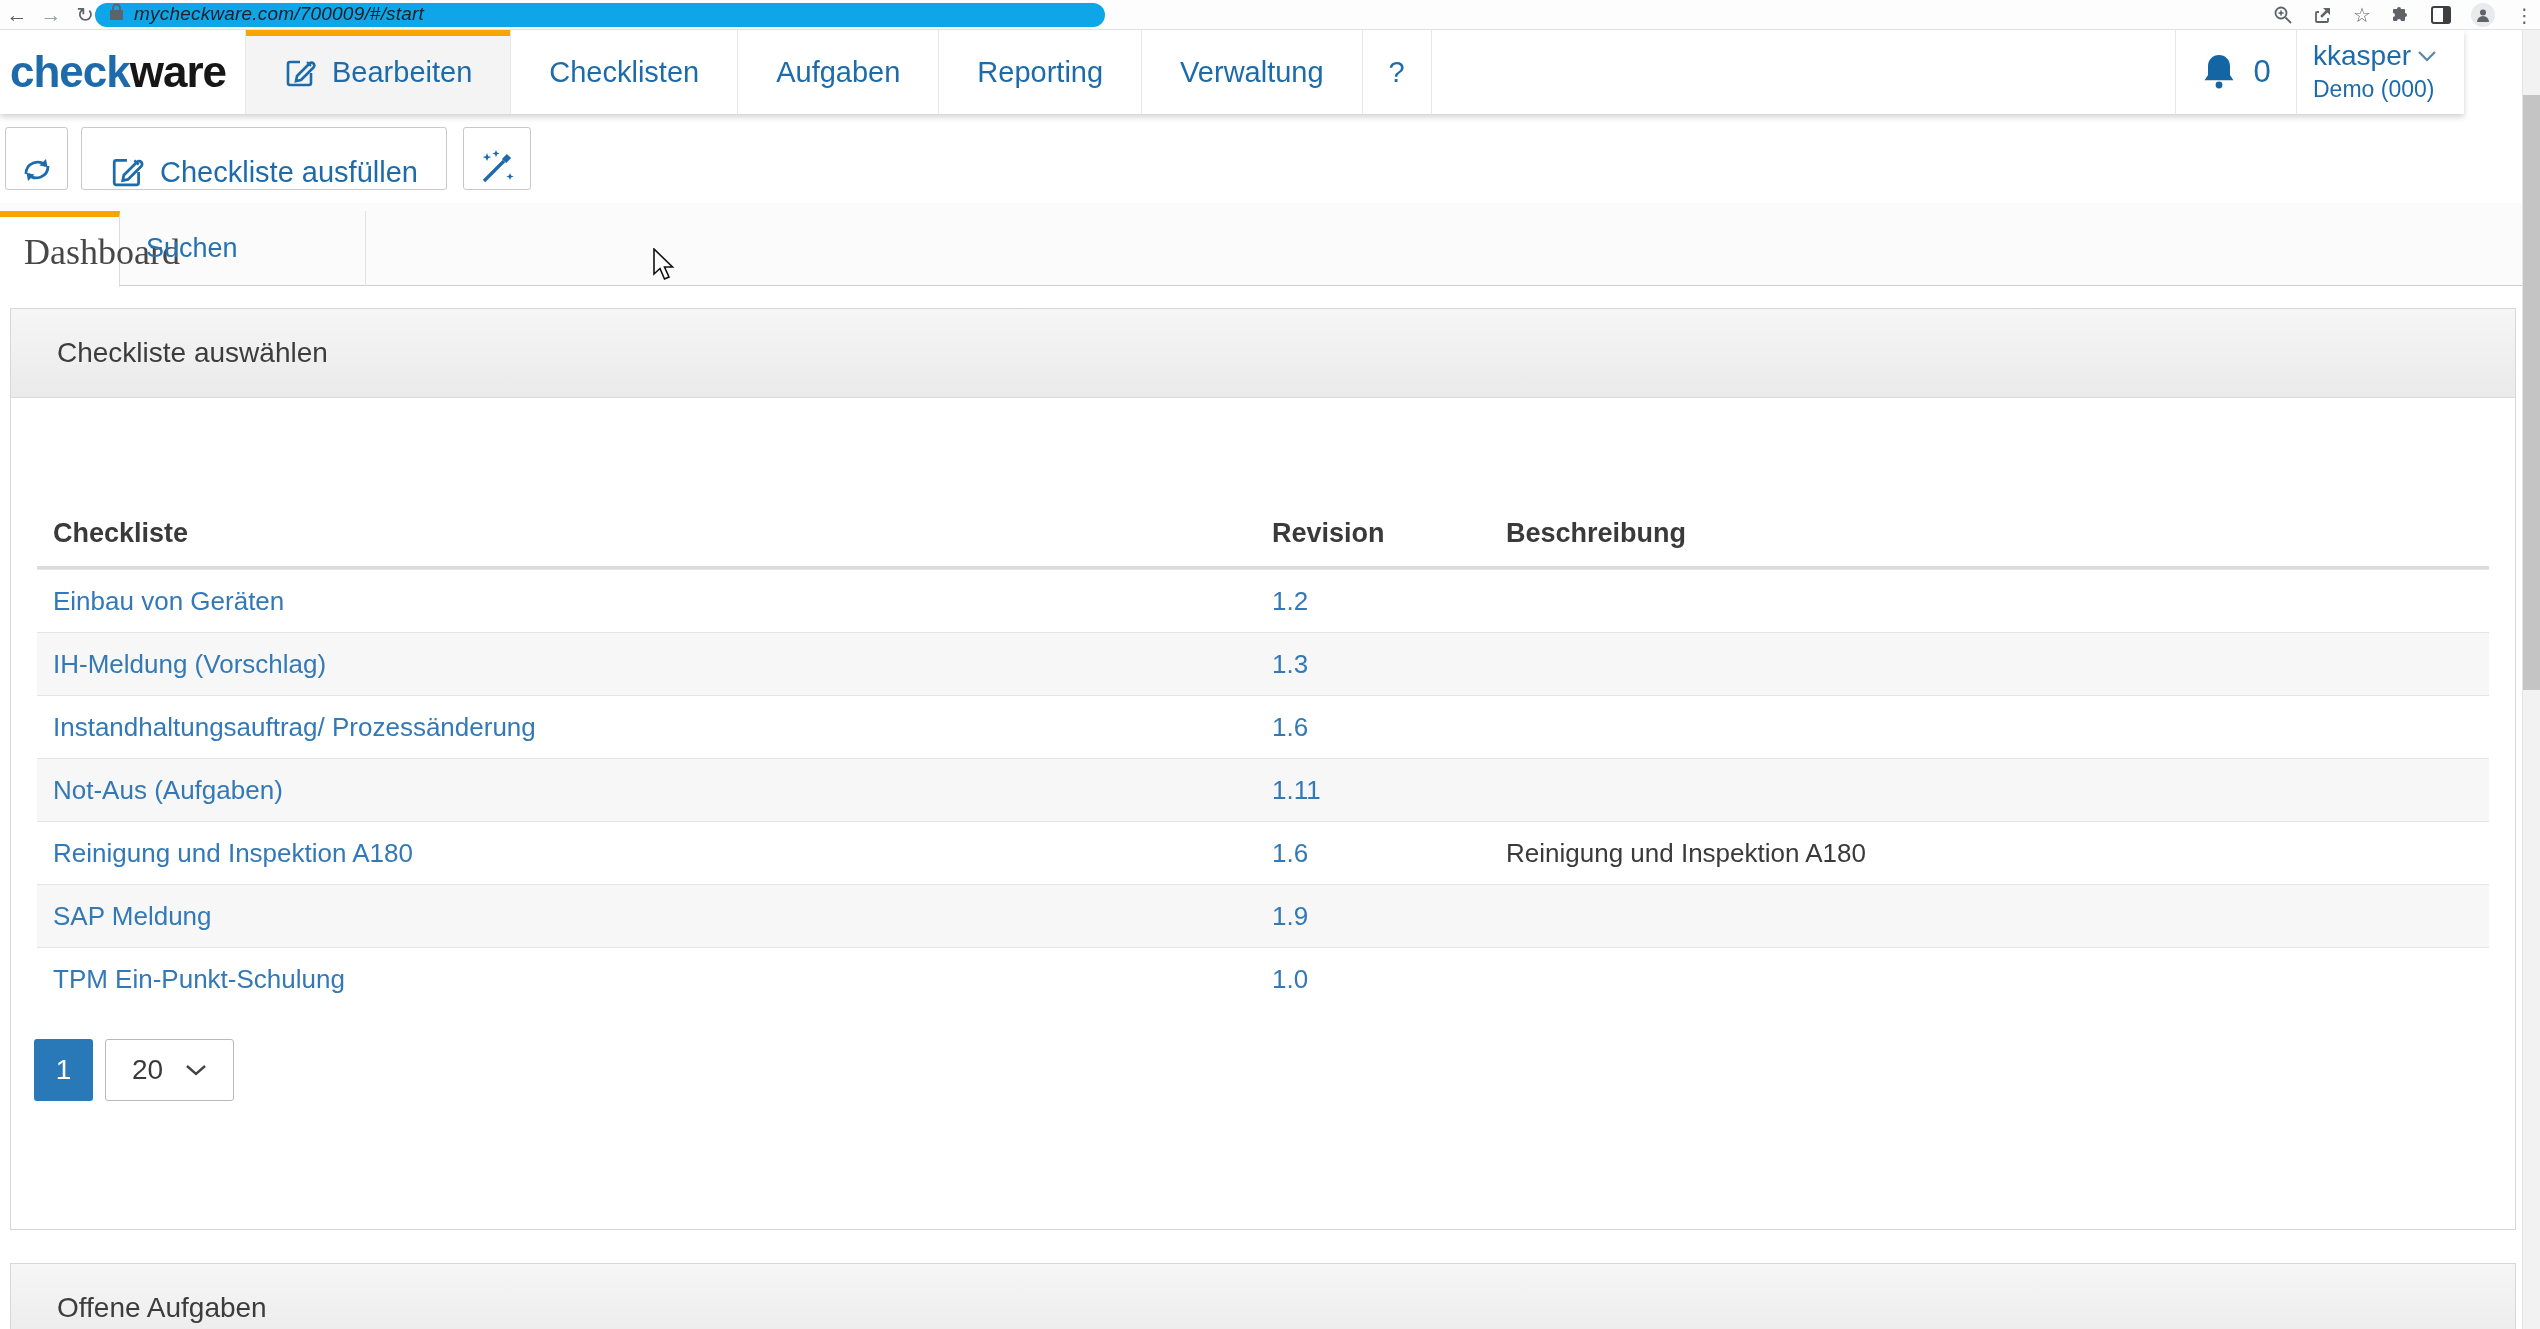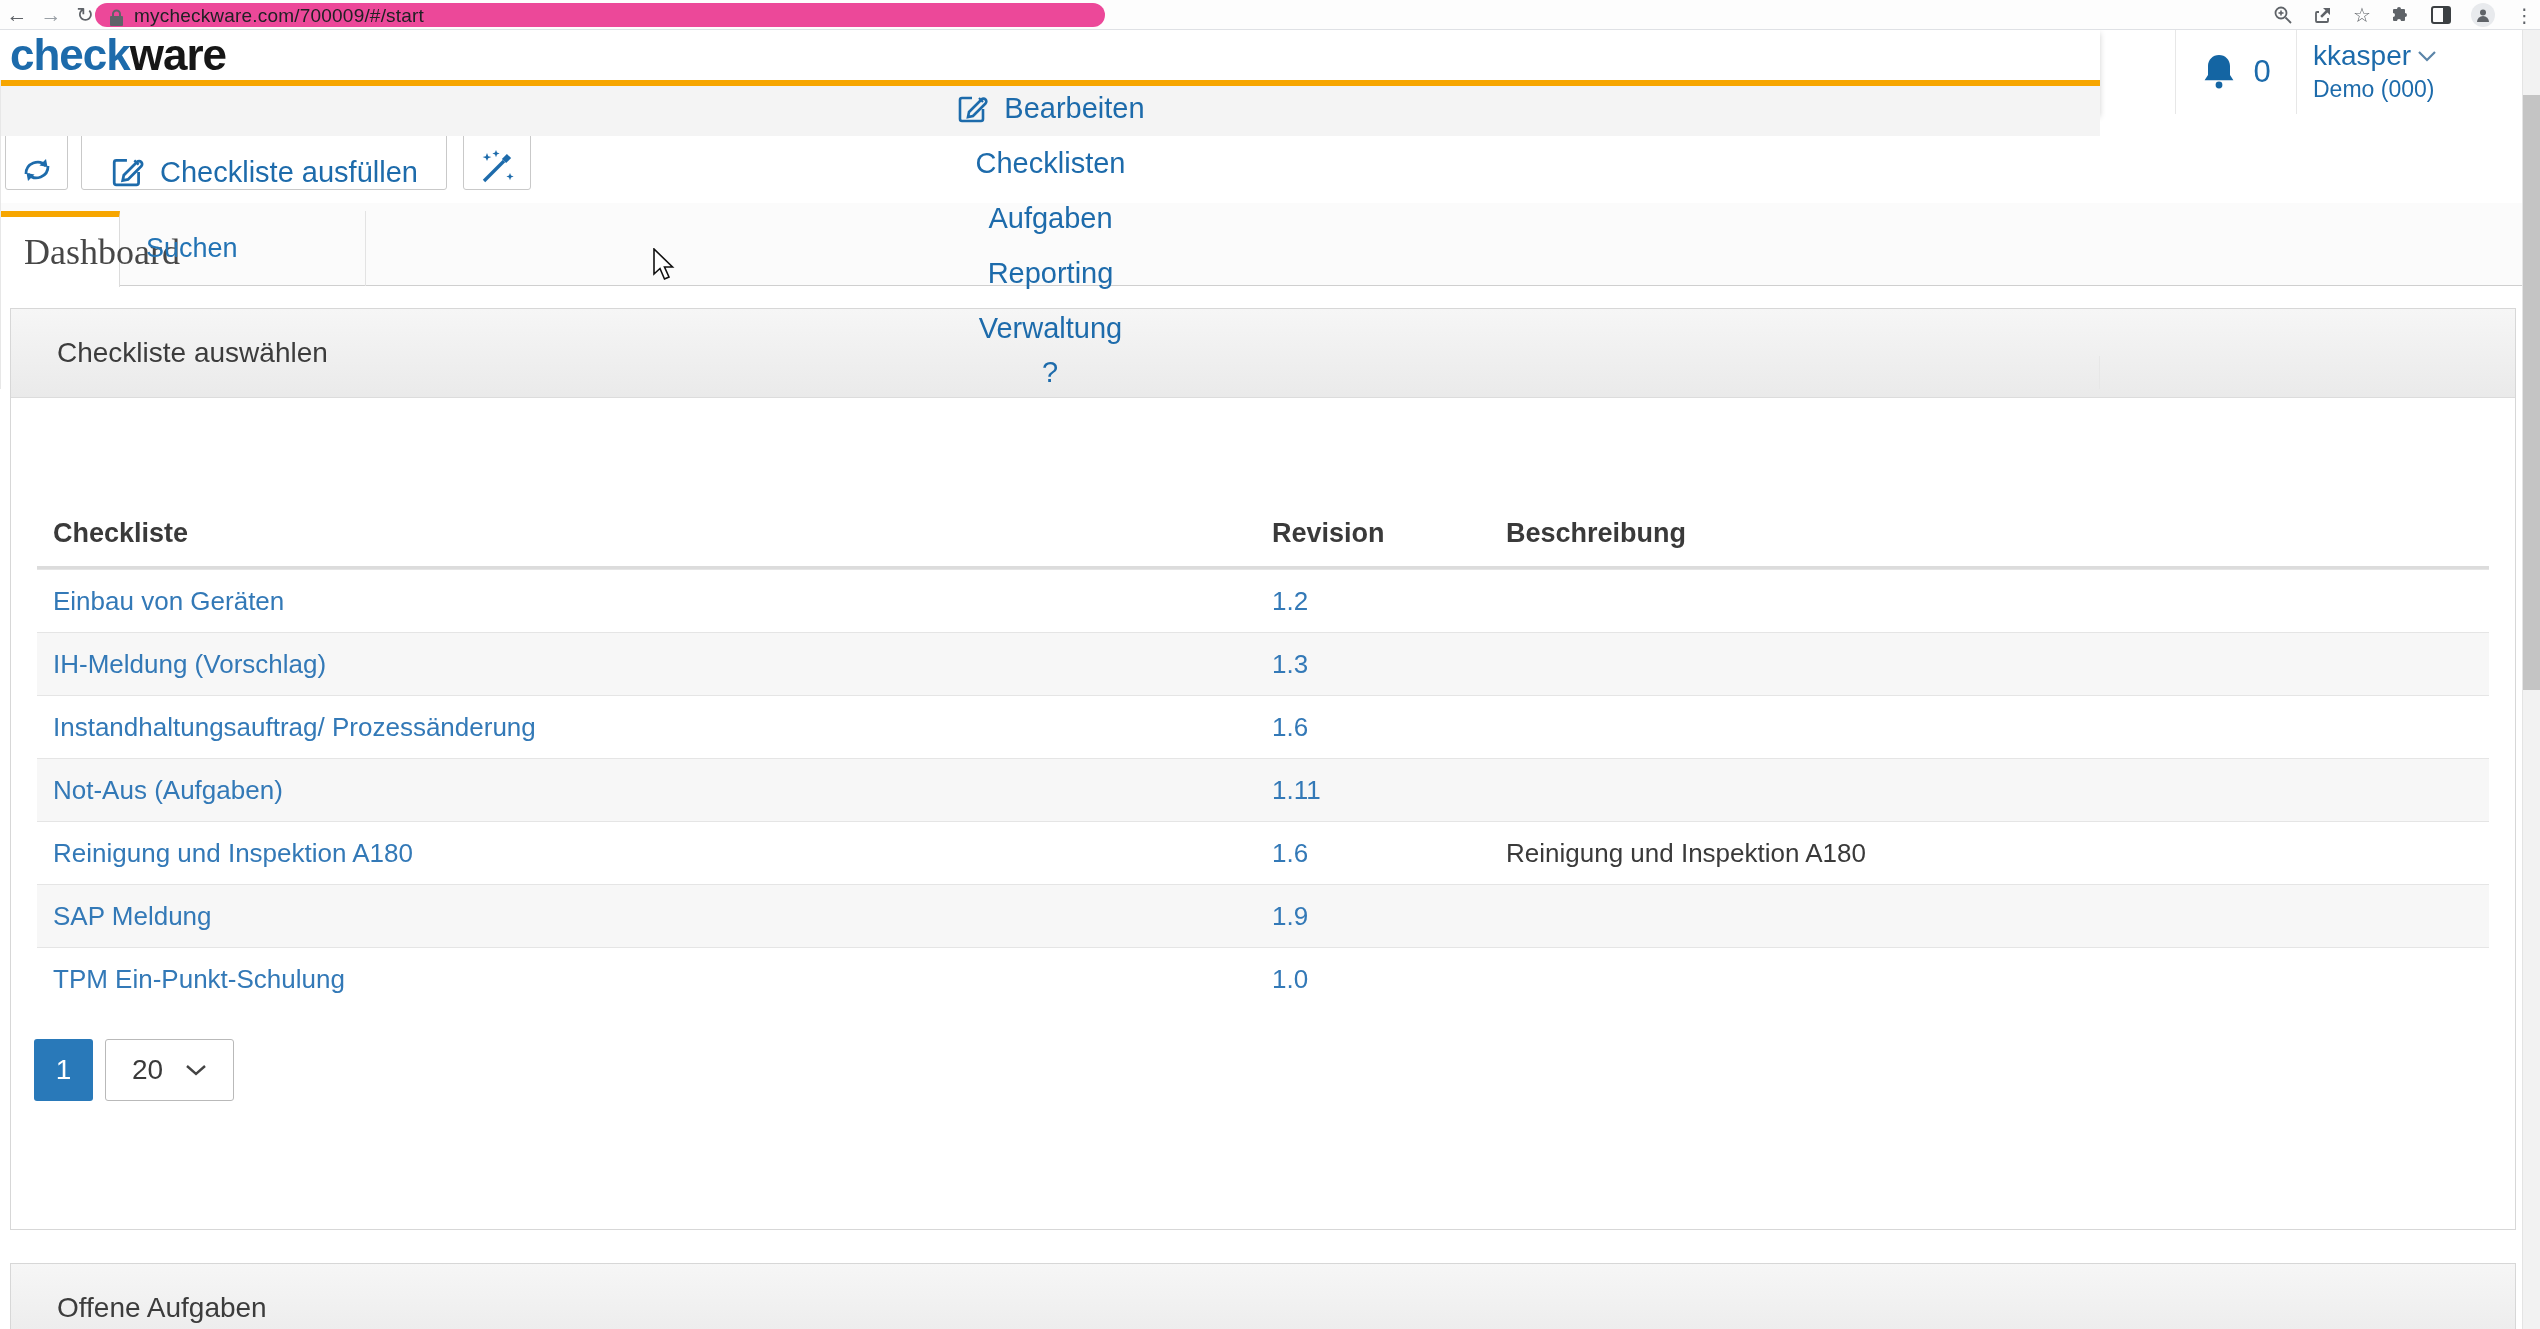--- a/index.html
+++ b/index.html
@@ -7,29 +7,29 @@
               font-family:"Liberation Sans","DejaVu Sans",sans-serif; }
   #app { position:relative; width:2540px; height:1329px; background:#fff; overflow:hidden; }
 
   
   .browser-bar { position:absolute; top:0; left:0; width:2540px; height:30px;
                  background:#fdfdfd; border-bottom:1px solid #dfe1e5;
                  display:flex; align-items:center; z-index:40; }
   .b-icon { color:#5f6368; font-size:21px; line-height:30px; width:34px; text-align:center; flex:0 0 auto; }
   .b-icon.fwd { color:#9aa0a6; }
   .url-pill { position:absolute; left:95px; top:3px; width:1010px; height:24px;
-              background:#ec4899; border-radius:12px; display:flex; align-items:flex-end; padding-left:14px; }
+              background:#0ea5e9; border-radius:12px; display:flex; align-items:flex-start; padding-left:14px;font-style:italic; }
   .url-text { font-size:19px; color:#202124; margin-left:10px; letter-spacing:0.2px; }
   .b-right { position:absolute; right:6px; top:0; height:30px; display:flex; align-items:center; gap:20px; }
   .avatar-circle { width:24px; height:24px; border-radius:50%; background:#e8eaed;
                    display:flex; align-items:center; justify-content:center; }
 
   
-  .nav-bar { position:absolute; top:30px; left:0; width:2100px; height:84px; background:#fff;
-             box-shadow:0 3px 6px rgba(0,0,0,0.18); z-index:30; display:flex;flex-direction:column; }
+  .nav-bar { position:absolute; top:30px; left:0; width:2464px; height:84px; background:#fff;
+             box-shadow:0 3px 6px rgba(0,0,0,0.18); z-index:30; display:flex; }
   .logo { width:245px; display:flex; align-items:center; padding-left:10px;
           font-size:44px; font-weight:bold; letter-spacing:-1px; }
   .logo .p1 { color:#1d6bab; } .logo .p2 { color:#161616; }
   .nav-item { position:relative; height:84px; display:flex; align-items:center; justify-content:center;
               padding:11px 38px; border-left:1px solid #e7e7e7; color:#1d6bab; font-size:29px; cursor:pointer; }
   .nav-item:last-of-type { border-right:1px solid #e7e7e7; padding:0 26px; }
   .nav-item.active { background:#f4f4f4; }
   .nav-item.active::before { content:""; position:absolute; top:0; left:0; right:0; height:6px; background:#f7a600; }
   .nav-item .pencil { margin-right:14px; display:inline-flex; }
   .nav-right { position:absolute; right:0; top:30px; height:84px; display:flex; z-index:31; }

